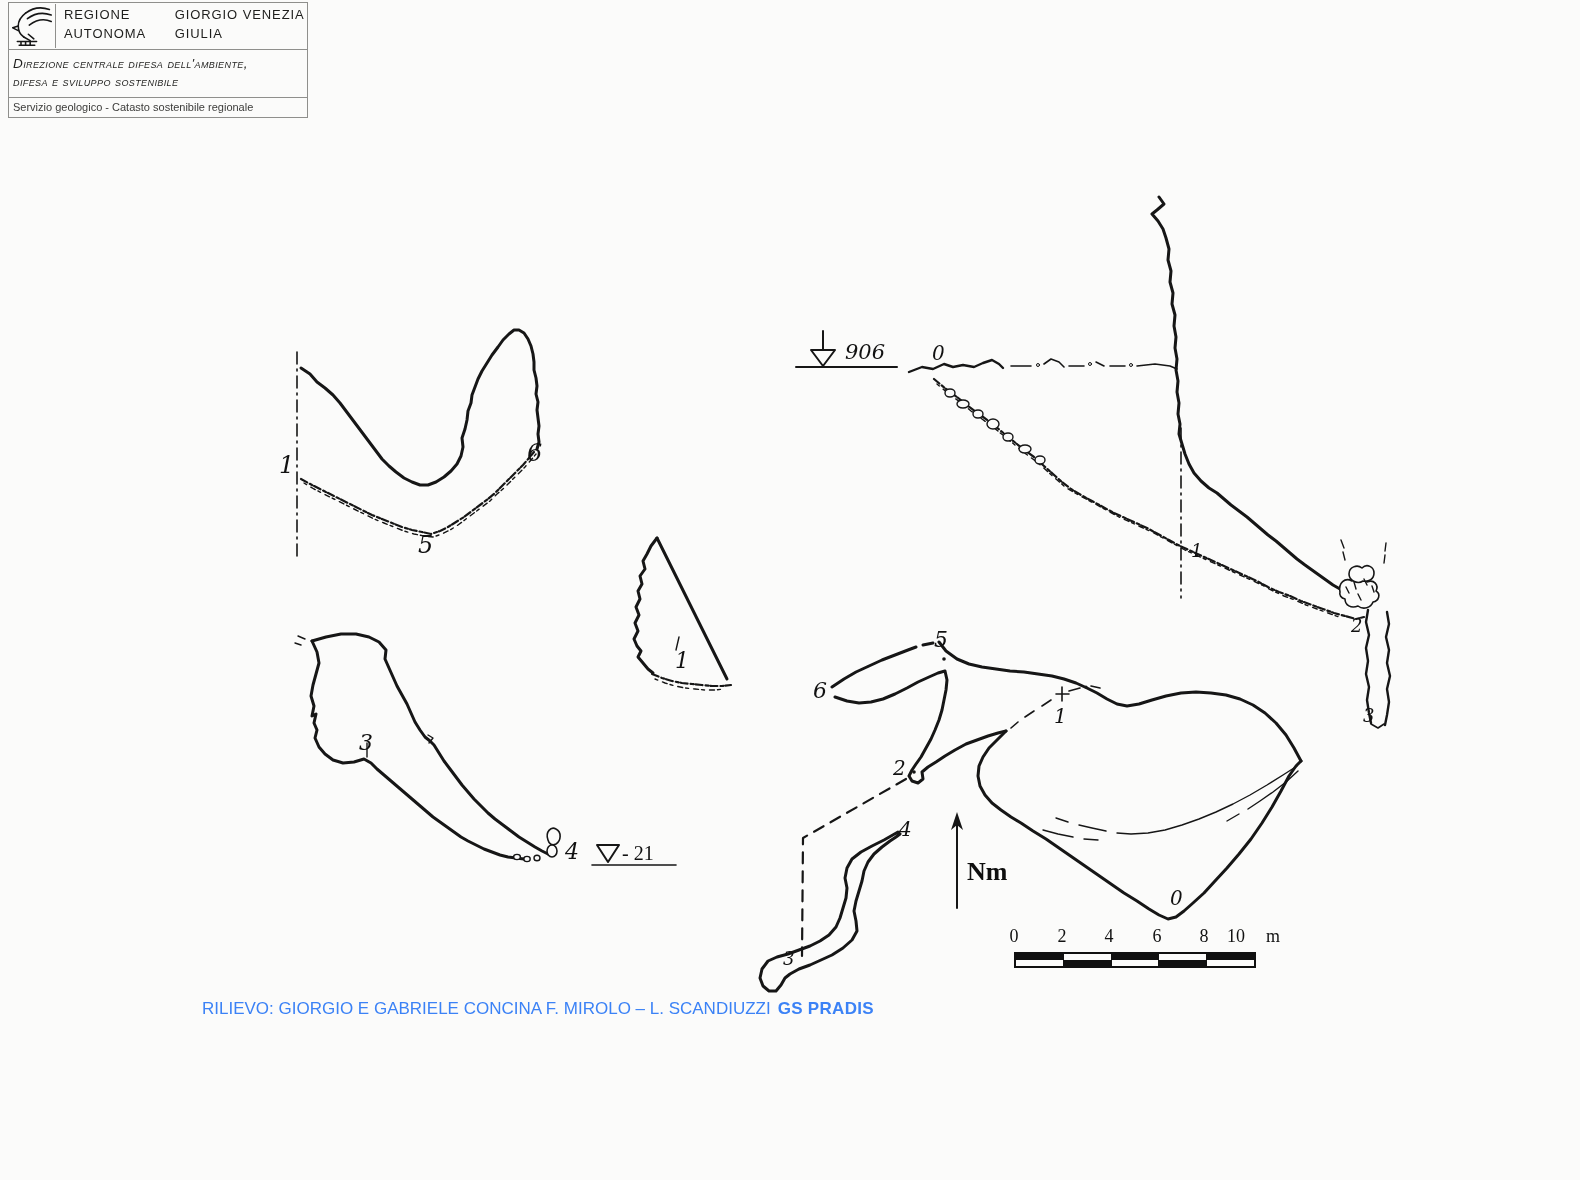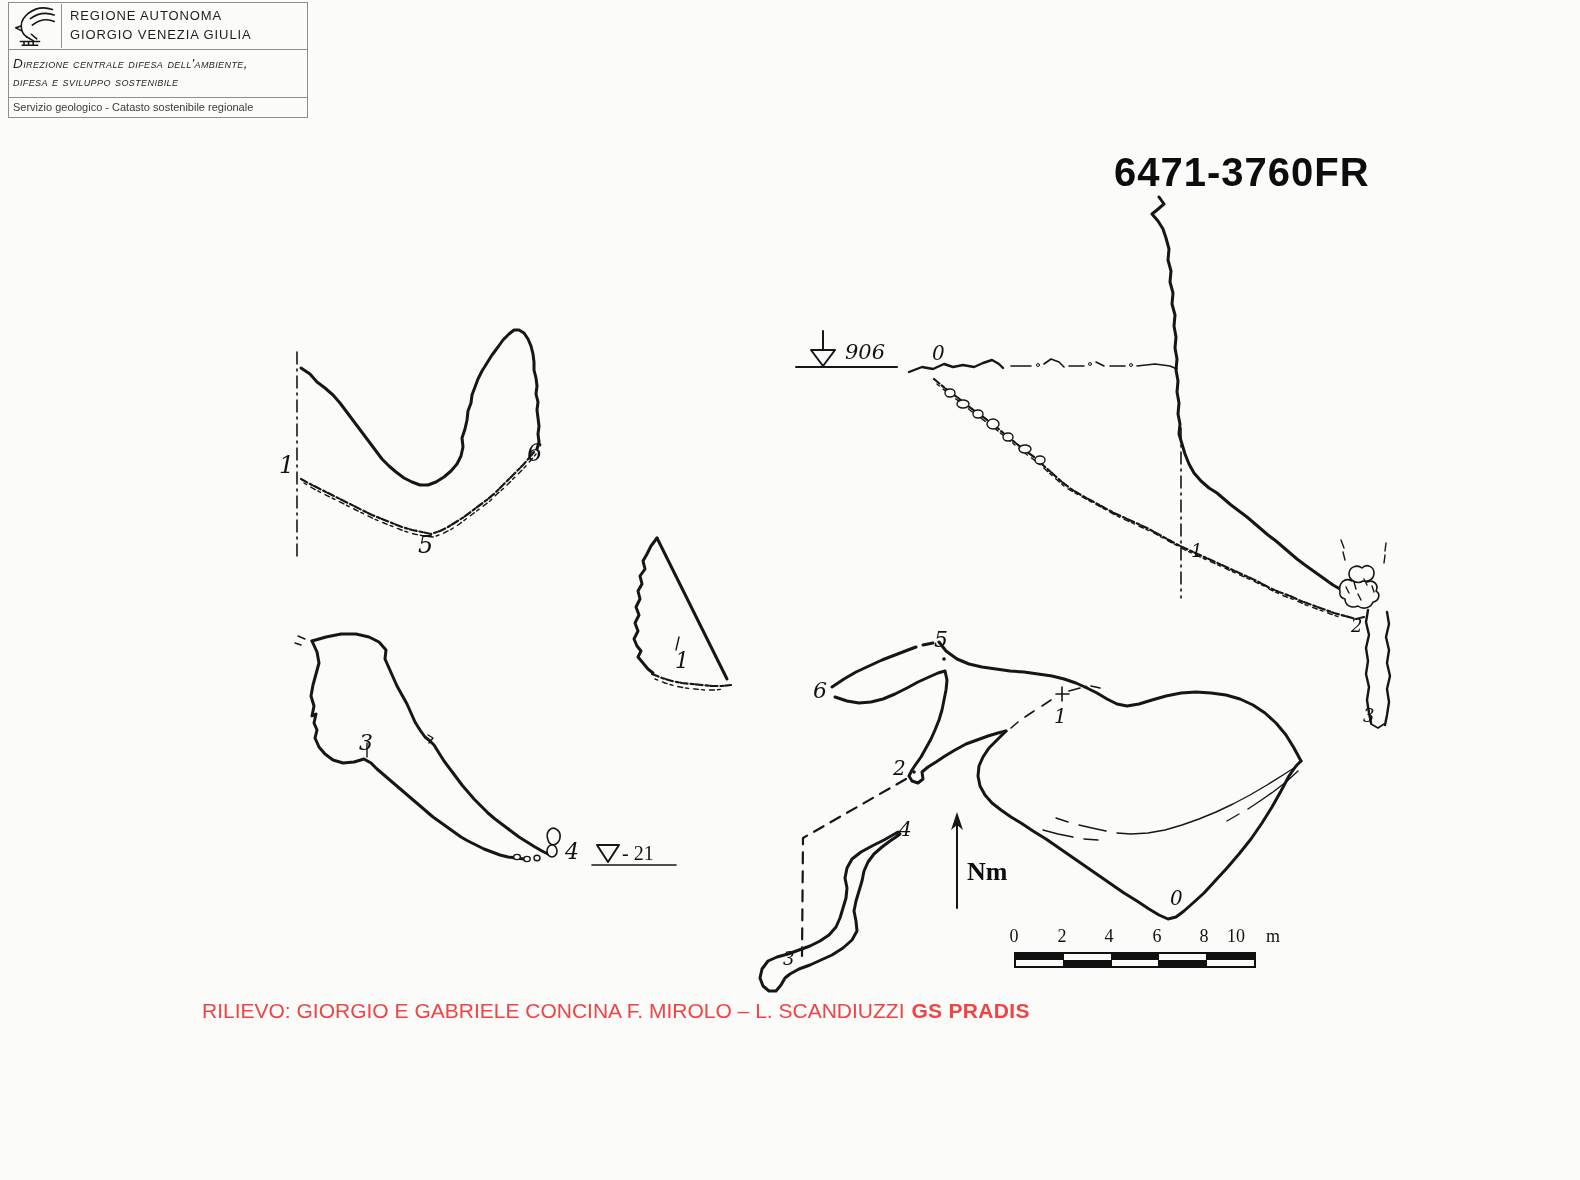--- a/index.html
+++ b/index.html
@@ -3,29 +3,29 @@
 <meta charset="utf-8">
 <style>
   html,body{margin:0;padding:0;background:#e8e8e6;}
   #page{position:relative;width:1580px;height:1180px;background:#fbfbfa;overflow:hidden;
         font-family:"Liberation Sans",sans-serif;color:#161616;}
 
   
   .header-box{position:absolute;left:8px;top:2px;width:298px;border:1px solid #8f8f8c;background:#fbfbfa;}
   .hrow1{display:flex;align-items:center;height:46px;}
   .hlogo{width:52px;height:44px;display:flex;align-items:center;justify-content:center;}
-  .hregion{border-left:1px solid #8f8f8c;padding:2px 0 2px 8px;height:40px;display:flex;flex-direction:column;justify-content:center;}
+  .hregion{border-left:1px solid #8f8f8c;padding:2px 0 2px 8px;height:40px;display:flex;flex-direction:row;justify-content:center;}
   .hregion div{font-size:13px;letter-spacing:0.9px;font-variant:small-caps;color:#1e1e1c;line-height:1.45;}
   .hrow2{border-top:1px solid #8f8f8c;padding:5px 4px 6px 4px;font-style:italic;}
   .hrow2 div{font-size:13.5px;font-variant:small-caps;letter-spacing:0.4px;color:#1e1e1c;line-height:1.35;}
   .hrow3{border-top:1px solid #8f8f8c;padding:3px 4px 4px 4px;font-size:11px;color:#3c3c3a;}
 
   
   .cave-code{position:absolute;left:1114px;top:150px;font-size:40px;font-weight:bold;letter-spacing:1px;color:#0d0d0d;}
-  .credit{position:absolute;left:202px;top:999px;font-size:21px;color:#ef4444;white-space:nowrap;}
+  .credit{position:absolute;left:202px;top:999px;font-size:17px;color:#3b82f6;white-space:nowrap;}
   .credit .bold{font-weight:bold;margin-left:7px;letter-spacing:0.3px;}
 
   
   .scalebar{position:absolute;left:1014px;top:926px;width:238px;height:44px;}
   .sb-tick{position:absolute;top:0;transform:translateX(-50%);font-family:"Liberation Serif",serif;font-size:18px;color:#111;}
   .sb-unit{position:absolute;top:0;left:252px;font-family:"Liberation Serif",serif;font-size:18px;color:#111;}
   .sb-bar{position:absolute;top:26px;left:0;width:238px;height:12px;border:2px solid #101010;display:flex;}
   .sb-seg{flex:1;background:linear-gradient(#101010 0 50%,#fbfbfa 50% 100%);}
   .sb-seg.alt{background:linear-gradient(#fbfbfa 0 50%,#101010 50% 100%);}
   .sb-seg + .sb-seg{border-left:1px solid #101010;}
@@ -72,21 +72,20 @@
         <div>GIORGIO VENEZIA GIULIA</div>
       </div>
     </div>
     <div class="hrow2">
       <div>Direzione centrale difesa dell'ambiente,</div>
       <div>difesa e sviluppo sostenibile</div>
     </div>
     <div class="hrow3">Servizio geologico - Catasto sostenibile regionale</div>
   </div>
 
-  <div class="cave-code">6471-3760FR</div>
 
   <svg id="draw" width="1580" height="1180" viewBox="0 0 1580 1180">
 
     <g>
       <path class="sk dd" d="M297,352 V558"></path>
       <path class="sk w3" d="M301,368 L310,374 L317,382 L325,388 L333,395 L340,403 L346,411 L352,419 L358,427 L364,435 L370,443 L376,451 L382,459 L389,466 L396,472 L404,478 L412,482 L420,485 L428,485 L436,482 L444,477 L451,471 L457,464 L461,456 L463,447 L462,438 L465,429 L467,420 L468,411 L471,403 L472,395 L475,387 L478,379 L482,371 L487,363 L492,355 L498,347 L503,340 L509,334 L514,330 L519,330 L524,333 L528,339 L531,346 L533,354 L534,362 L534,370 L536,378 L537,386 L536,394 L538,402 L537,410 L538,418 L539,426 L538,434 L539,442 L537,449"></path>
       <path class="sk rub" d="M301,479 L312,485 L322,490 L332,495 L342,500 L352,505 L362,510 L372,515 L382,519 L392,523 L402,527 L412,530 L422,532 L431,534 L440,531 L448,527 L456,522 L464,517 L472,511 L480,505 L488,499 L495,493 L502,486 L509,479 L516,472 L523,465 L529,458 L534,452"></path>
       <path class="sk rub2" d="M304,483 L314,489 L324,494 L334,499 L344,504 L354,509 L364,514 L374,519 L384,523 L394,527 L404,531 L414,534 L424,536 L433,537 L442,534 L450,530 L458,525 L466,519 L474,513 L482,507 L490,501 L497,494 L504,488 L511,481 L518,474 L525,467 L531,460 L536,454"></path>
     </g>
 

